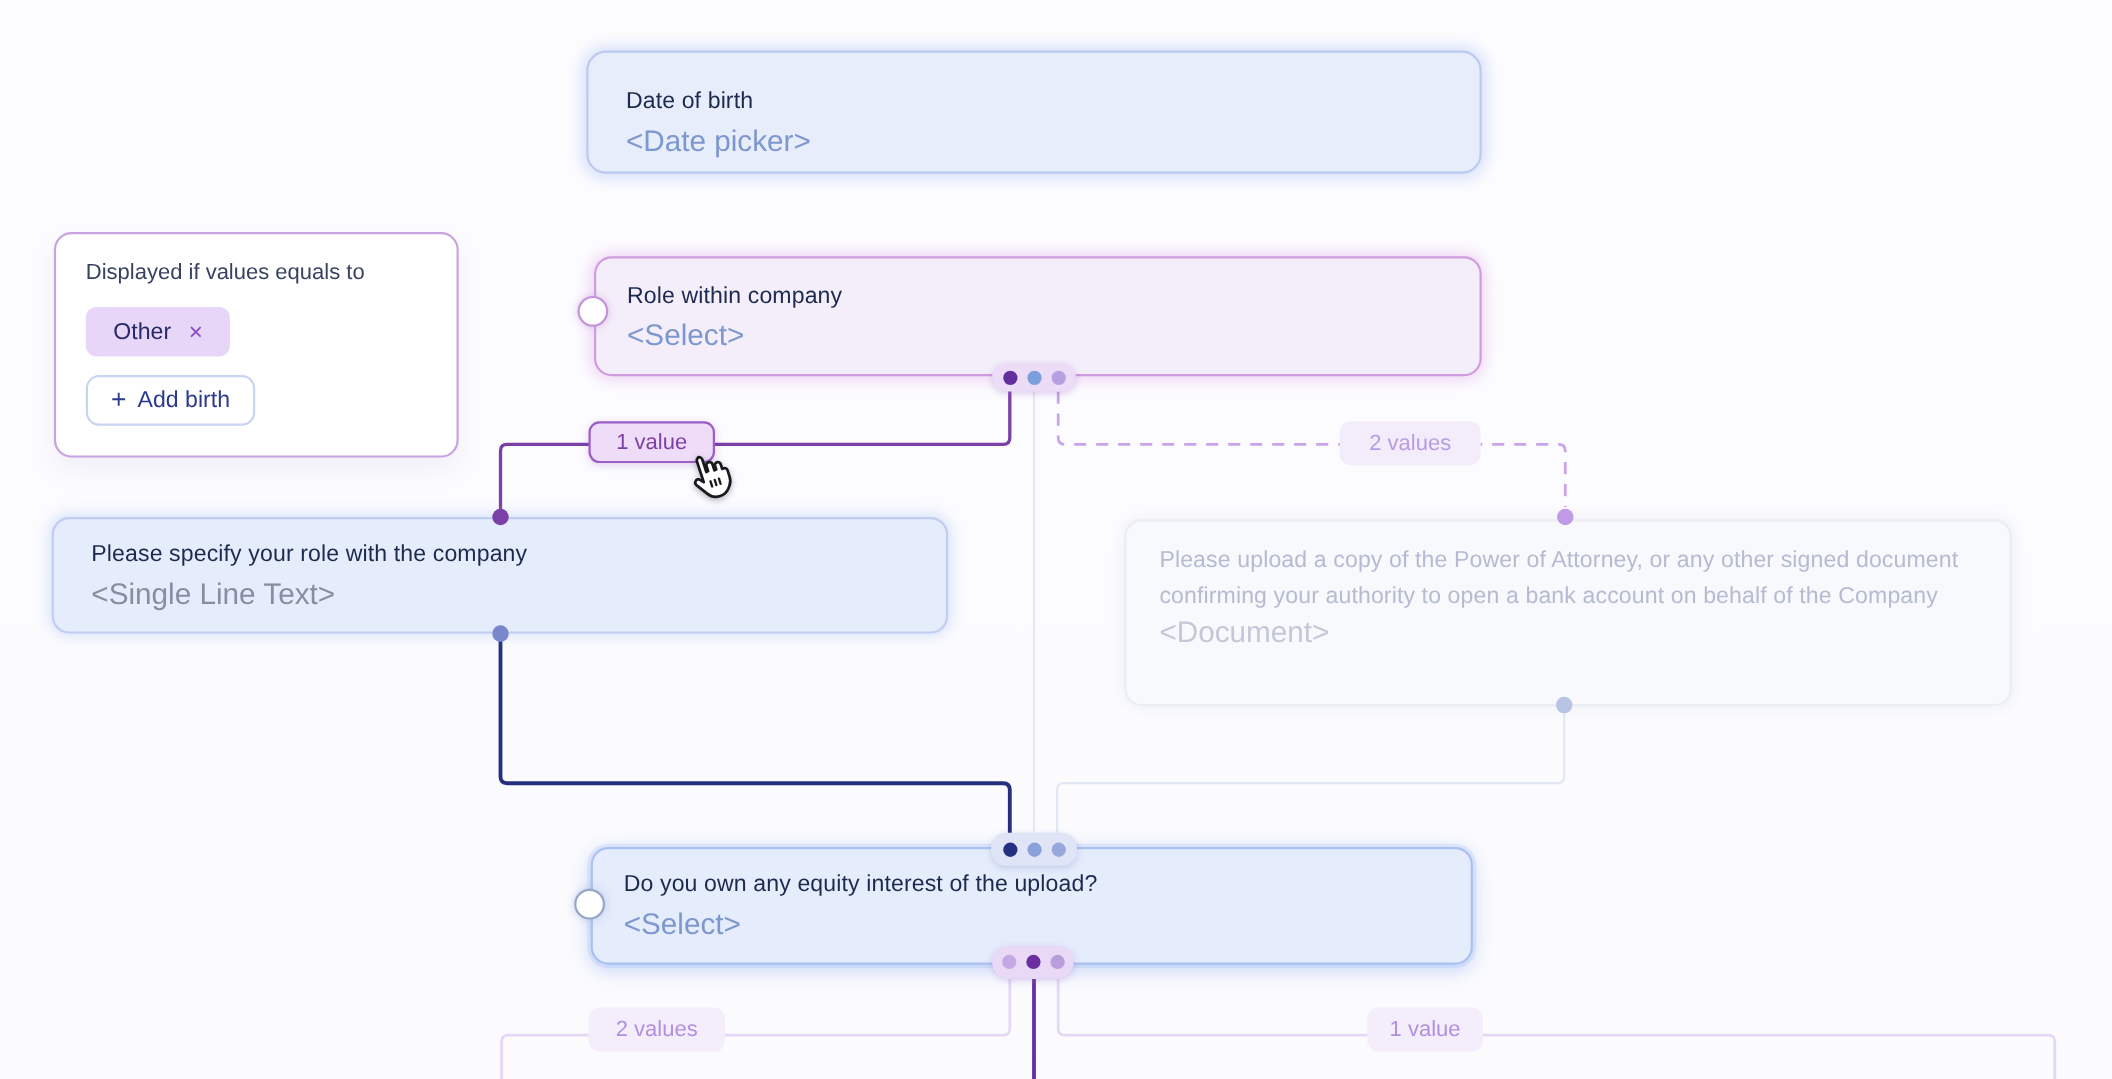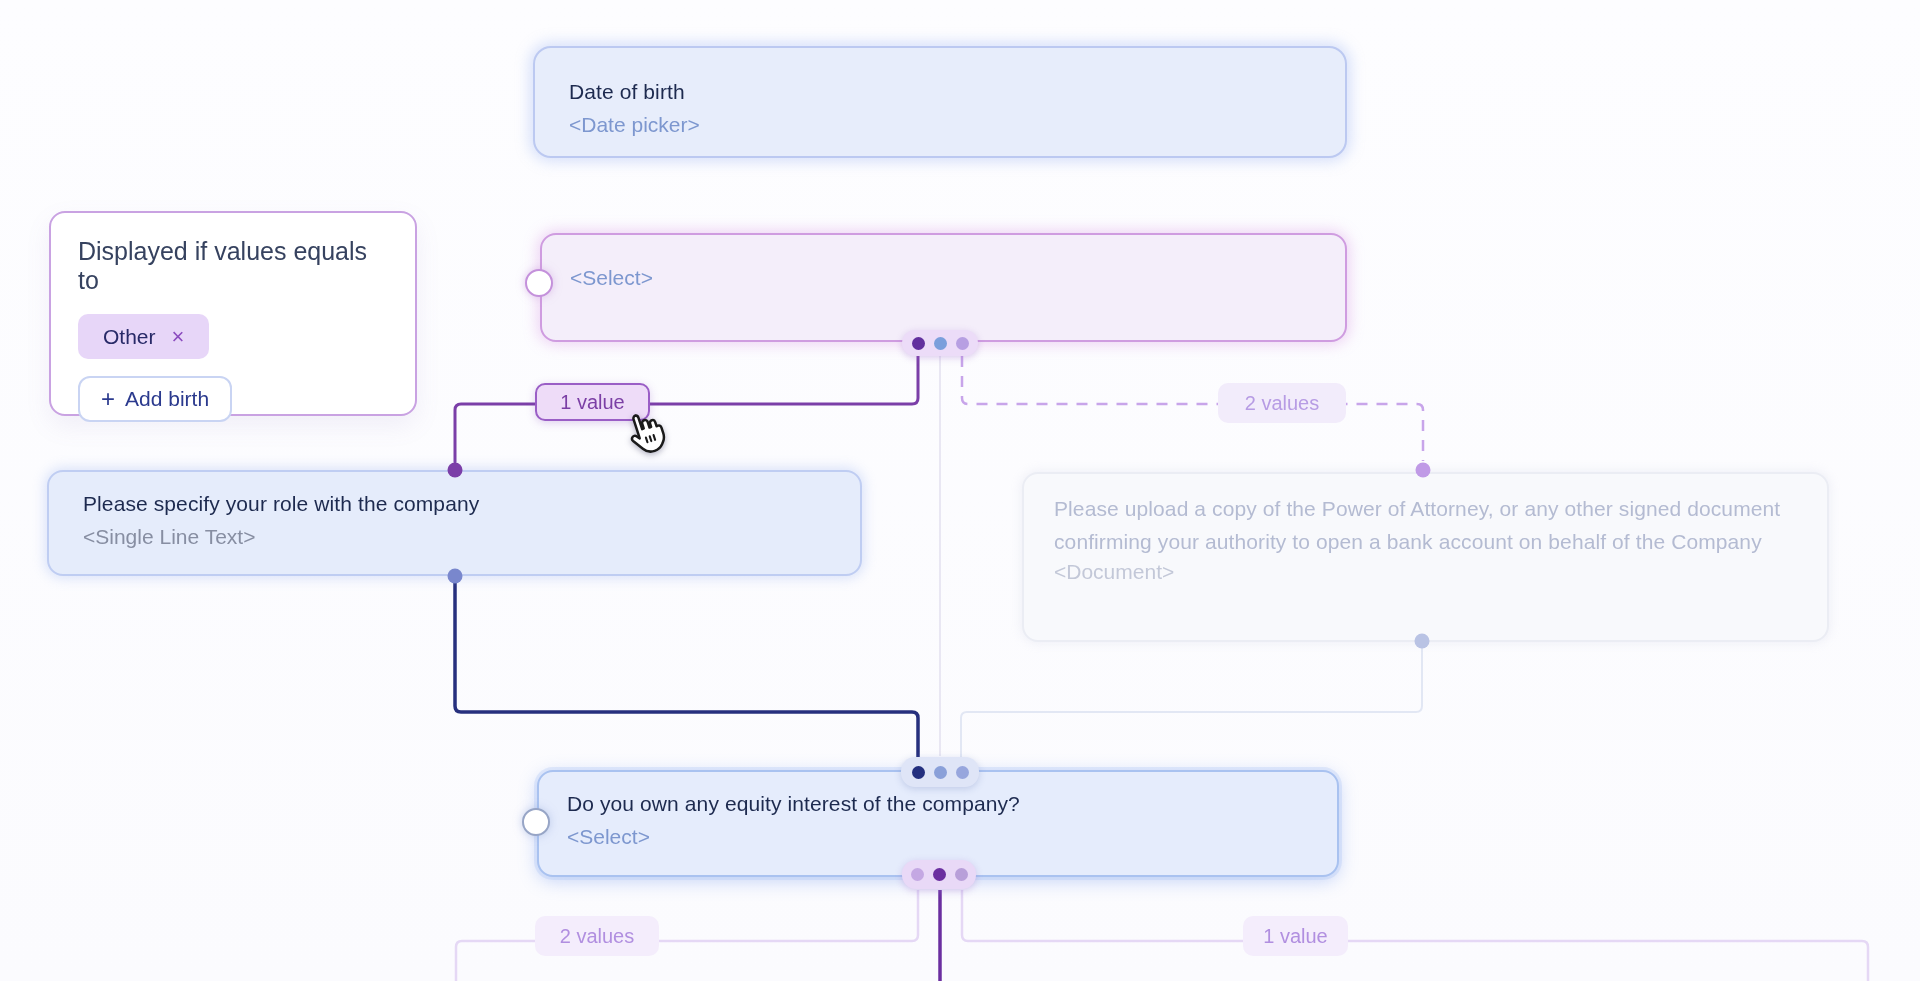--- a/index.html
+++ b/index.html
@@ -5,21 +5,21 @@
   html,body{margin:0;padding:0;background:#fcfcfe;}
   .canvas{
     position:relative;width:1920px;height:981px;overflow:hidden;
     background:linear-gradient(180deg,#fdfdff 0%,#fbfbfe 100%);
     font-family:"Liberation Sans",sans-serif;
   }
   svg.edges{position:absolute;left:0;top:0;z-index:1;}
   
   .node{position:absolute;box-sizing:border-box;border-radius:16px;z-index:2;}
   .node-title{font-size:21px;font-weight:500;color:#1d2a4f;letter-spacing:.1px;}
-  .node-type{font-size:21px;margin-top:9px;}
+  .node-type{font-size:27px;margin-top:9px;}
   .type-blue{color:#7d97cf;}
   .type-gray{color:#878ea2;}
   .type-faint{color:#c3c8d8;}
   .n-dob{left:533px;top:46px;width:814px;height:112px;background:#e7edfb;
     border:2px solid #bcc9f1;border-radius:18px;padding:32px 34px;
     box-shadow:0 0 14px 4px rgba(150,175,240,.35);}
   .n-role{left:540px;top:233px;width:807px;height:109px;background:#f4eefa;
     border:2px solid #cf9ce0;padding:22px 28px;
     box-shadow:0 0 14px 3px rgba(215,150,225,.38);}
   .n-specify{left:47px;top:470px;width:815px;height:106px;background:#e5ecfb;
@@ -35,21 +35,21 @@
     box-shadow:0 0 0 3px rgba(170,195,245,.28),0 4px 18px rgba(130,165,240,.45);}
   
   .port{position:absolute;width:28px;height:28px;border-radius:50%;background:#ffffff;
     left:-17px;box-sizing:border-box;}
   .port-role{top:34px;border:2px solid #c491db;box-shadow:0 0 8px rgba(200,150,220,.5);}
   .port-equity{top:36px;border:2px solid #97a5c6;box-shadow:0 0 8px rgba(150,170,220,.5);}
   
   .cond-card{position:absolute;left:49px;top:211px;width:368px;height:205px;box-sizing:border-box;
     background:#ffffff;border:2px solid #c9a2e2;border-radius:16px;padding:24px 27px;z-index:2;
     box-shadow:0 10px 24px rgba(140,120,190,.10);}
-  .cond-title{font-size:25px;color:#36425f;}
+  .cond-title{font-size:20px;color:#36425f;}
   .value-chip{display:inline-flex;align-items:center;margin-top:19px;height:45px;
     background:#e7d6f8;border-radius:10px;padding:0 25px;font-size:21px;color:#282a68;}
   .value-chip .x{margin-left:16px;color:#8b4bbf;font-size:22px;line-height:1;cursor:pointer;}
   .add-btn{display:inline-flex;align-items:center;margin-top:17px;height:46px;
     background:#ffffff;border:2px solid #c9d4f3;border-radius:12px;padding:0 21px;
     font-size:21px;color:#2b3a8e;box-sizing:border-box;}
   .add-btn .plus{font-size:24px;margin-right:10px;line-height:1;color:#2b3a8e;}
   
   .branch-pill{position:absolute;display:flex;align-items:center;justify-content:center;
     gap:9px;border-radius:14px;z-index:3;}
@@ -117,20 +117,21 @@
     </div>
     <br>
     <div class="add-btn">
       <span class="plus">+</span>
       <span>Add birth</span>
     </div>
   </div>
 
   <div class="node n-role">
     <div class="port port-role"></div>
+    <div class="node-title">Role within company</div>
     <div class="node-type type-blue">&lt;Select&gt;</div>
   </div>
 
   <div class="branch-pill pill-role">
     <span class="dot" style="background:#62309e"></span>
     <span class="dot" style="background:#7b9fdc"></span>
     <span class="dot" style="background:#b79fe2"></span>
   </div>
 
   <div class="node n-specify">
@@ -138,21 +139,21 @@
     <div class="node-type type-gray">&lt;Single Line Text&gt;</div>
   </div>
 
   <div class="node n-poa">
     <div class="node-title" style="width:745px">Please upload a copy of the Power of Attorney, or any other signed document confirming your authority to open a bank account on behalf of the Company</div>
     <div class="node-type type-faint">&lt;Document&gt;</div>
   </div>
 
   <div class="node n-equity">
     <div class="port port-equity"></div>
-    <div class="node-title">Do you own any equity interest of the company?</div>
+    <div class="node-title">Do you own any equity interest of the upload?</div>
     <div class="node-type type-blue">&lt;Select&gt;</div>
   </div>
 
   <div class="branch-pill pill-eq-top">
     <span class="dot" style="background:#24307f"></span>
     <span class="dot" style="background:#8aa0d9"></span>
     <span class="dot" style="background:#97a6dd"></span>
   </div>
 
   <div class="branch-pill pill-eq-bottom">

